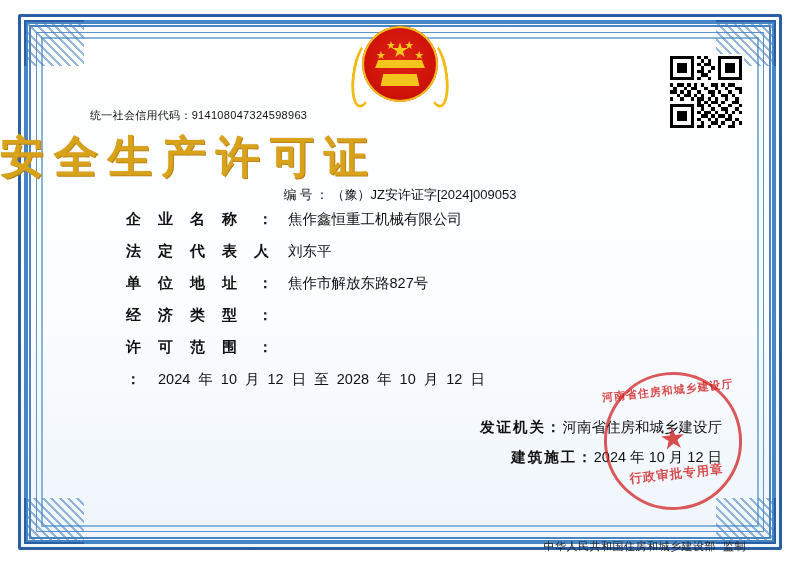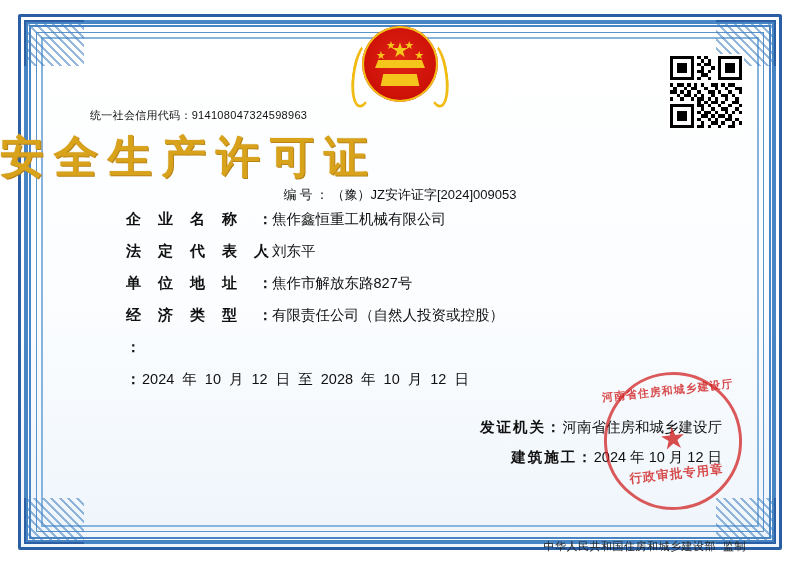--- a/index.html
+++ b/index.html
@@ -199,20 +199,21 @@
     font-size: 15px;
     font-family: Liberation Mono, monospace;
   }
   .row .colon {
     width: 14px;
     font-weight: bold;
   }
   .row .fvalue {
     flex: 1;
     white-space: nowrap;
+    margin-left: 16px;
   }
   .row.validity .fvalue span { margin: 0 2px; }
 
   
   .issuer {
     position: absolute;
     right: 78px;
     top: 418px;
     width: 300px;
     font-size: 14.5px;
@@ -444,24 +445,24 @@
 
     <div class="row">
       <div class="flabel">单 位 地 址</div>
       <div class="colon">：</div>
       <div class="fvalue">焦作市解放东路827号</div>
     </div>
 
     <div class="row">
       <div class="flabel">经 济 类 型</div>
       <div class="colon">：</div>
-      <div class="fvalue">有限责任公司（自然人投资或控股）</div>
     </div>
 
     <div class="row">
+      <div class="flabel">许 可 范 围</div>
       <div class="colon">：</div>
     </div>
 
     <div class="row validity">
       <div class="colon">：</div>
       <div class="fvalue">
         <span>2024</span>
         <span>年</span>
         <span>10</span>
         <span>月</span>

